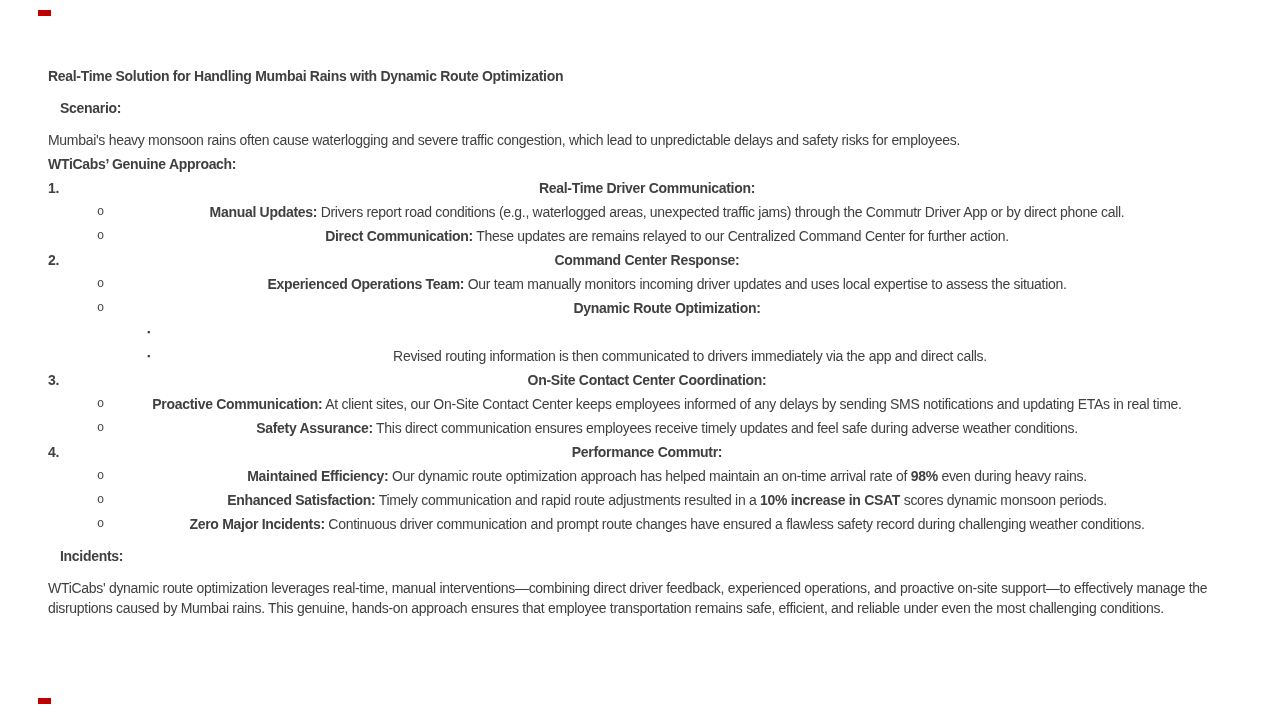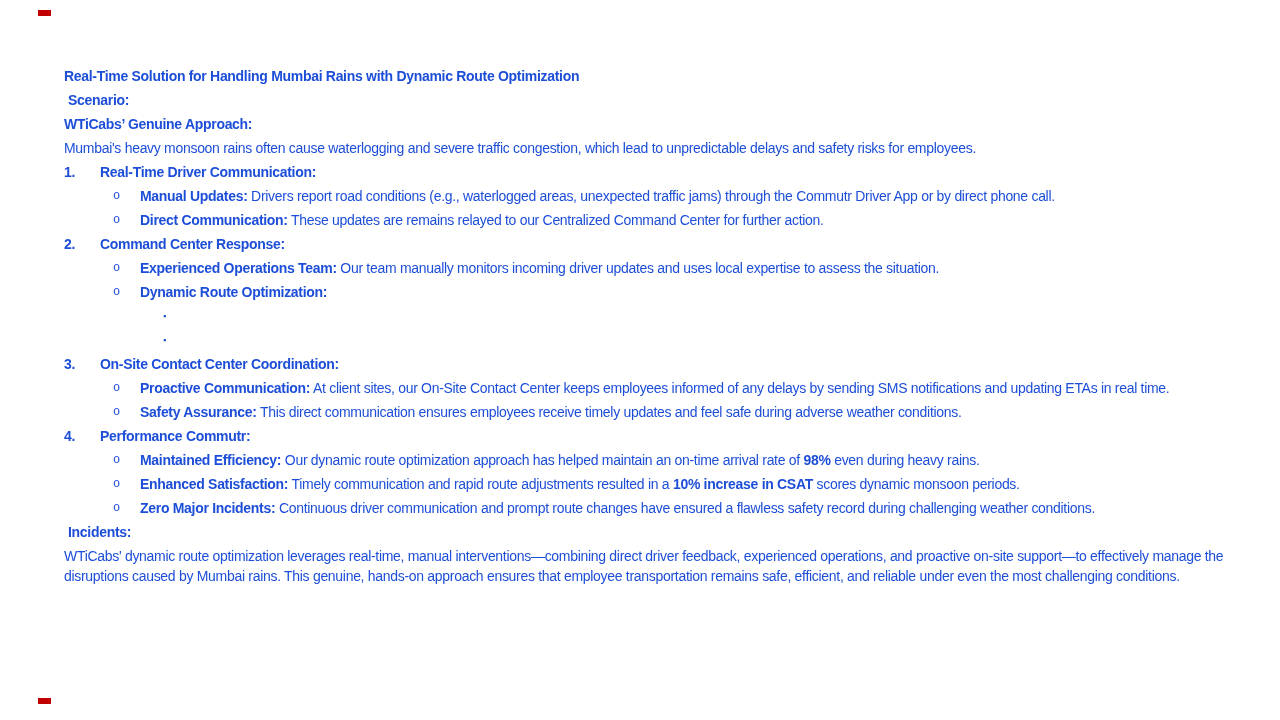--- a/index.html
+++ b/index.html
@@ -1,49 +1,49 @@
 <!DOCTYPE html>
 <html><head>
 <meta charset="utf-8">
 <style>
   html,body{margin:0;padding:0;background:#ffffff;}
   body{width:1280px;height:720px;font-family:"Liberation Sans",sans-serif;}
   .page{position:relative;width:1280px;height:720px;background:#ffffff;overflow:hidden;}
   .red-dash{position:absolute;left:38px;width:13px;height:6px;}
   .red-dash.top{top:10px;}
   .red-dash.bottom{top:698px;}
-  .content{position:absolute;left:64px;top:66px;width:1162px;font-size:14px;line-height:20px;
-           letter-spacing:-0.3px;color:#1d4ed8;}
+  .content{position:absolute;left:48px;top:66px;width:1162px;font-size:14px;line-height:20px;
+           letter-spacing:-0.3px;color:#404040;}
   .row{margin:0 0 4px 0;}
-  .row-tight{margin:4px;}
+  .row-tight{margin:12px;}
   .bold, b{font-weight:bold;}
   .l1{display:flex;}
   .l1 .num{flex:none;width:36px;font-weight:bold;}
   .l1 .rtext{font-weight:bold;}
   .l2{display:flex;padding-left:49px;}
   .l2 .marker{flex:none;width:27px;font-family:"Liberation Mono",monospace;font-size:12px;line-height:20px;}
   .l3{display:flex;padding-left:99px;}
   .l3 .marker{flex:none;width:23px;font-size:9px;line-height:20px;}
-  .rtext{flex:1;min-width:0;}
+  .rtext{flex:1;min-width:0;text-align:center;}
 </style>
 </head>
 <body>
 
 <div class="page">
   <div class="red-dash top" style="background: rgb(192, 0, 0);"></div>
   <div class="red-dash bottom" style="background: rgb(192, 0, 0);"></div>
 
   <div class="content">
 
     <div class="row bold">Real-Time Solution for Handling Mumbai Rains with Dynamic Route Optimization</div>
 
     <div class="row-tight bold">Scenario:</div>
+    <div class="row">Mumbai's heavy monsoon rains often cause waterlogging and severe traffic congestion, which lead to unpredictable delays and safety risks for employees.</div>
+
     <div class="row bold">WTiCabs’ Genuine Approach:</div>
-
-    <div class="row">Mumbai's heavy monsoon rains often cause waterlogging and severe traffic congestion, which lead to unpredictable delays and safety risks for employees.</div>
 
     <div class="row l1">
       <span class="num">1.</span>
       <span class="rtext">Real-Time Driver Communication:</span>
     </div>
     <div class="row l2">
       <span class="marker">o</span>
       <span class="rtext"><b>Manual Updates:</b> <span>Drivers report road conditions (e.g., waterlogged areas, unexpected traffic jams) through the Commutr Driver App or by direct phone call.</span></span>
     </div>
     <div class="row l2">
@@ -61,20 +61,21 @@
     </div>
     <div class="row l2">
       <span class="marker">o</span>
       <span class="rtext"><b>Dynamic Route Optimization:</b></span>
     </div>
     <div class="row l3">
       <span class="marker">▪</span>
     </div>
     <div class="row l3">
       <span class="marker">▪</span>
+      <span class="rtext">Revised routing information is then communicated to drivers immediately via the app and direct calls.</span>
     </div>
 
     <div class="row l1">
       <span class="num">3.</span>
       <span class="rtext">On-Site Contact Center Coordination:</span>
     </div>
     <div class="row l2">
       <span class="marker">o</span>
       <span class="rtext"><b>Proactive Communication:</b> <span>At client sites, our On-Site Contact Center keeps employees informed of any delays by sending SMS notifications and updating ETAs in real time.</span></span>
     </div>

